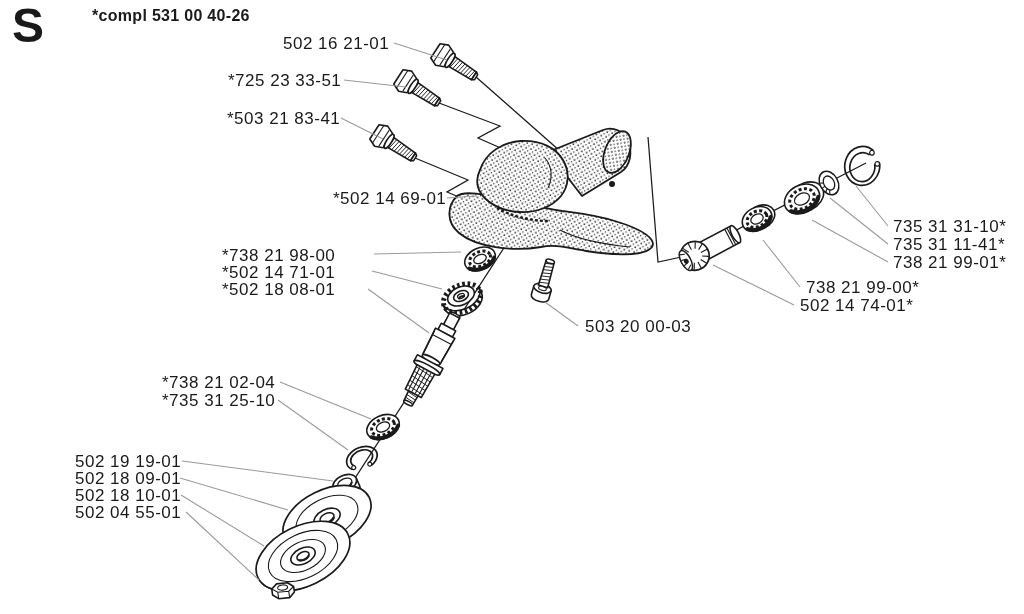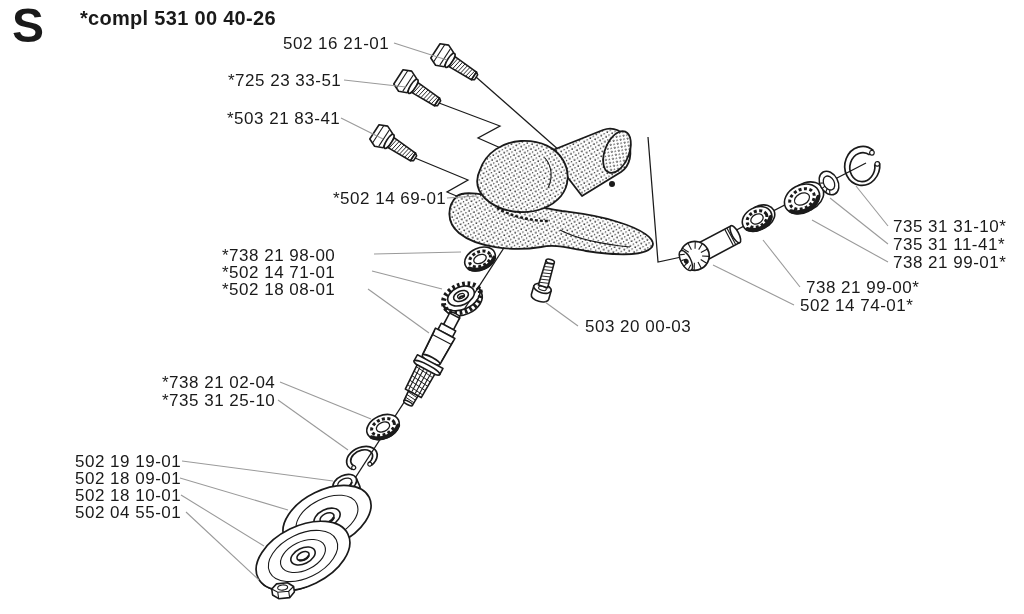--- a/index.html
+++ b/index.html
@@ -5,21 +5,21 @@
   html,body{margin:0;padding:0;background:#e8e8e8;}
   .stage{
     position:relative;width:1024px;height:614px;background:var(--bg,#fff);
     overflow:hidden;font-family:"Liberation Sans",sans-serif;
   }
   #section-letter{
     position:absolute;left:12px;top:2px;font-size:48px;font-weight:bold;
     color:var(--ink,#1a1a1a);line-height:1;
   }
   #assembly-ref{
-    position:absolute;left:80px;top:7px;font-size:20px;font-weight:bold;
+    position:absolute;left:92px;top:7px;font-size:16px;font-weight:bold;
     color:var(--ink,#1a1a1a);letter-spacing:.3px;
   }
   svg{position:absolute;left:0;top:0;}
   .outline{fill:#fff;stroke:var(--ink,#1a1a1a);stroke-width:1.6;stroke-linejoin:round;}
   .stippled{fill:url(#stipple);stroke:var(--ink,#1a1a1a);stroke-width:1.8;stroke-linejoin:round;}
   .thin{fill:none;stroke:var(--ink,#1a1a1a);stroke-width:1.1;}
   .xthin{fill:none;stroke:var(--ink,#1a1a1a);stroke-width:.85;}
   .connector{fill:none;stroke:var(--ink,#1a1a1a);stroke-width:1.25;}
   .balls{fill:none;stroke:var(--ink,#1a1a1a);stroke-width:3;stroke-dasharray:3 2.4;}
   .teeth{fill:none;stroke:var(--ink,#1a1a1a);stroke-width:5;stroke-dasharray:2.6 2.6;}

